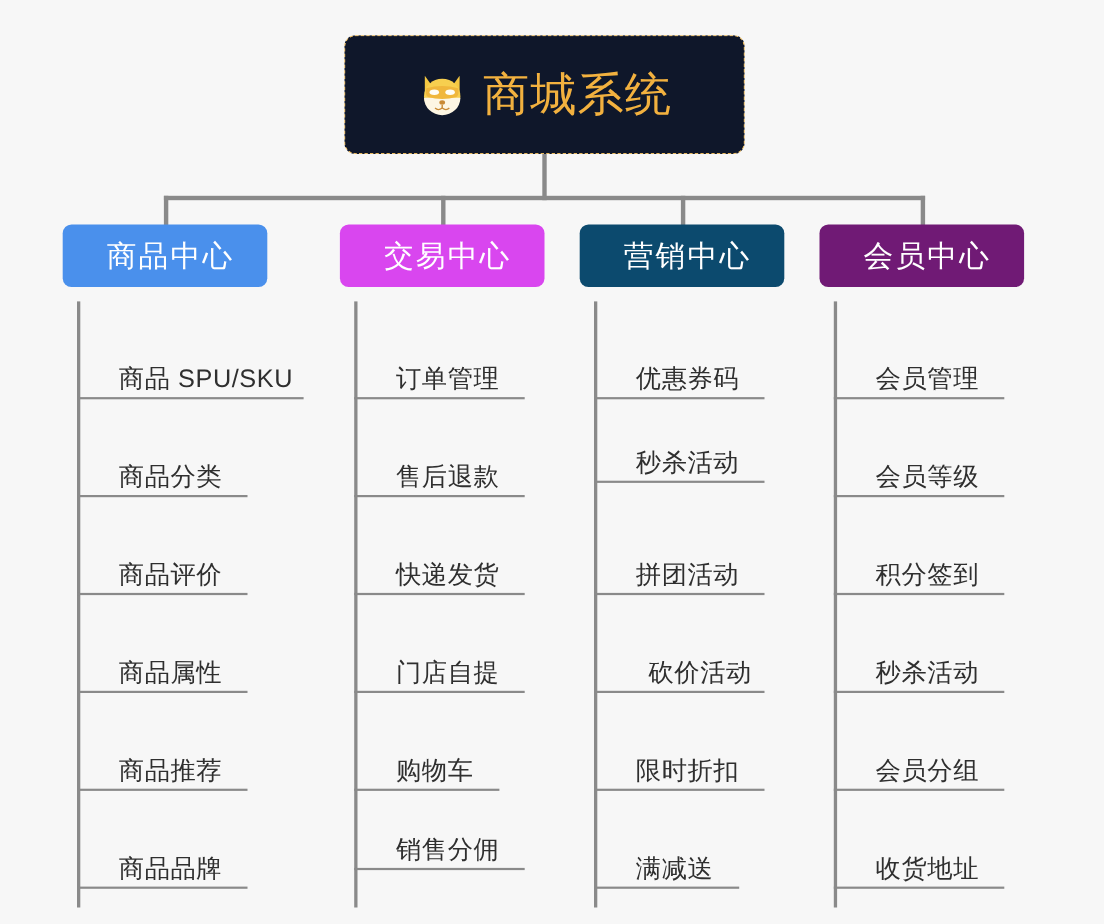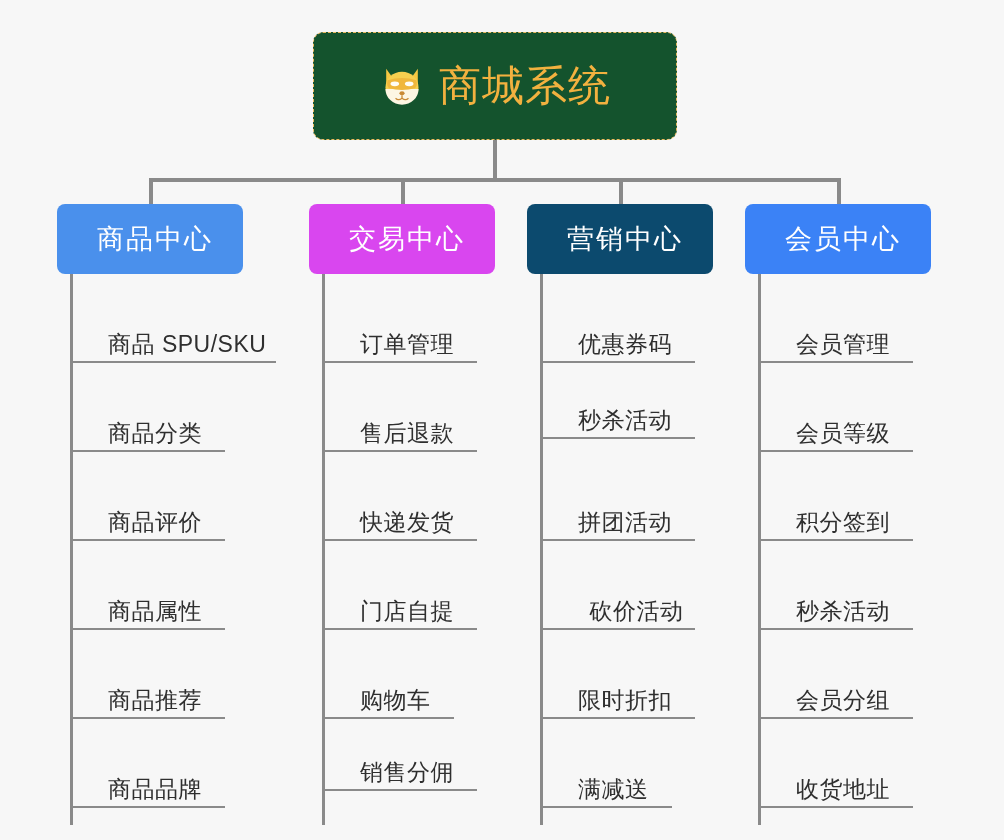--- a/index.html
+++ b/index.html
@@ -55,21 +55,21 @@
     position: absolute;
     background: #8a8a8a;
   }
   .conn-v { width: 4px; }
   .conn-h { height: 4px; }
 
   
   .category {
     position: absolute;
     top: 204px;
-    height: 70px;
+    height: 57px;
     box-sizing: border-box;
     border-radius: 8px;
     display: flex;
     align-items: center;
     justify-content: center;
     padding-left: 10px;
   }
   .category-label {
     color: #ffffff;
     font-size: 27px;
@@ -106,21 +106,21 @@
     line-height: 1.15;
     white-space: nowrap;
     letter-spacing: 0.5px;
   }
 </style>
 </head>
 <body style="background: rgb(247, 247, 247);">
 
 <div id="mindmap">
 
-  <div class="root-node" style="border-color: rgb(233, 185, 95); background: #14532d;">
+  <div class="root-node" style="border-color: rgb(233, 185, 95); background: #0f172a;">
     <div class="root-emoji">
       <svg viewBox="0 0 64 64" width="46" height="46" aria-hidden="true">
         <path d="M10 8 L10 30 L20 22 Z" fill="#f5c842"></path>
         <path d="M54 8 L54 30 L44 22 Z" fill="#f5c842"></path>
         <ellipse cx="32" cy="34" rx="23" ry="22" fill="#f7cf4f"></ellipse>
         <path d="M9 36 a23 22 0 0 0 46 0 z" fill="#fdf6e3"></path>
         <path d="M12 24 q20 -6 40 0 q2 8 -2 11 q-18 5 -36 0 q-4 -3 -2 -11 z" fill="#f0b73c"></path>
         <ellipse cx="22" cy="29" rx="6" ry="3.4" fill="#fffdf5"></ellipse>
         <ellipse cx="42" cy="29" rx="6" ry="3.4" fill="#fffdf5"></ellipse>
         <ellipse cx="32" cy="42" rx="3.6" ry="2.8" fill="#c98a35"></ellipse>
@@ -209,21 +209,21 @@
         <span class="leaf-label">砍价活动</span>
       </div>
     <div class="leaf" style="top:356px; width:155px;">
         <span class="leaf-label">限时折扣</span>
       </div>
     <div class="leaf" style="top:445px; width:132px;">
         <span class="leaf-label">满减送</span>
       </div>
   </div>
 
-  <div class="category" style="left: 745px; width: 186px; background: #3b82f6; text-align: right;">
+  <div class="category" style="left: 745px; width: 186px; background: #701a75; text-align: right;">
     <span class="category-label">会员中心</span>
   </div>
   <div class="branch" style="left:758px;">
     <div class="spine" style="height:551px;"></div>
     <div class="leaf" style="top:0px;   width:155px;">
         <span class="leaf-label">会员管理</span>
       </div>
     <div class="leaf" style="top:89px;  width:155px;">
         <span class="leaf-label">会员等级</span>
       </div>

